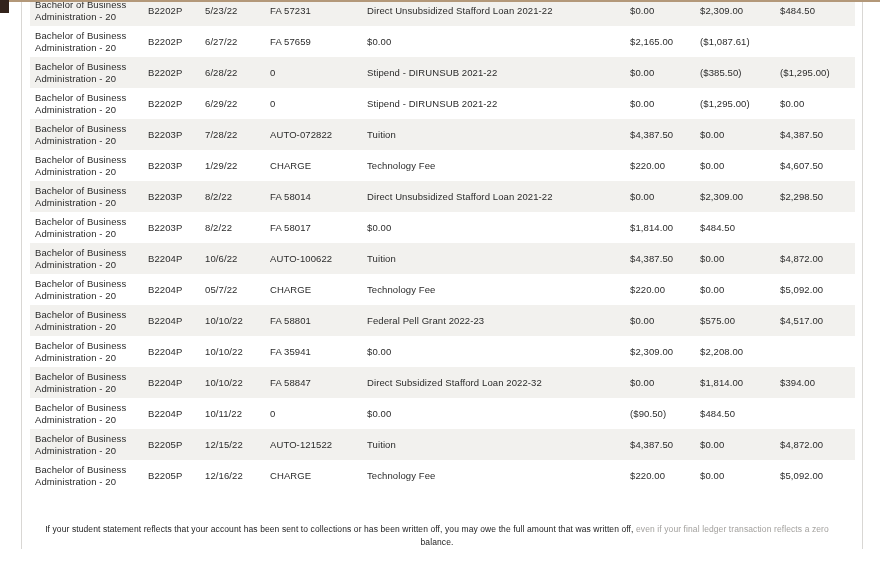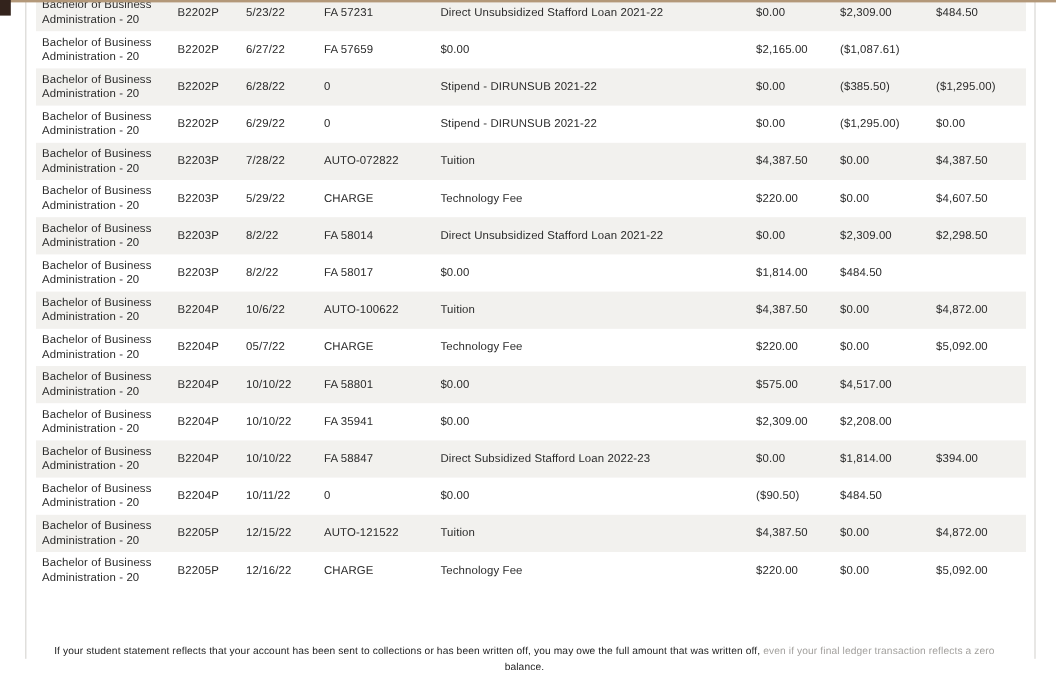--- a/index.html
+++ b/index.html
@@ -51,21 +51,21 @@
   .t-row.alt { background: #f2f1ee; }
   .cell { white-space: nowrap; overflow: hidden; }
   .cell.program {
     padding-left: 5px;
     white-space: normal;
     line-height: 12px;
     width: 105px;
   }
   .footer {
     position: absolute;
-    top: 536px;
+    top: 523px;
     left: 42px;
     width: 790px;
     text-align: center;
     font-size: 8.5px;
     line-height: 13px;
     color: #1c1c1c;
     letter-spacing: 0.1px;
   }
   .footer .muted { color: #a3a19e; }
 </style>
@@ -129,21 +129,21 @@
     <div class="cell">AUTO-072822</div>
     <div class="cell">Tuition</div>
     <div class="cell">$4,387.50</div>
     <div class="cell">$0.00</div>
     <div class="cell">$4,387.50</div>
   </div>
 
   <div class="t-row">
     <div class="cell program">Bachelor of Business Administration - 20</div>
     <div class="cell">B2203P</div>
-    <div class="cell">5/29/22</div>
+    <div class="cell">1/29/22</div>
     <div class="cell">CHARGE</div>
     <div class="cell">Technology Fee</div>
     <div class="cell">$220.00</div>
     <div class="cell">$0.00</div>
     <div class="cell">$4,607.50</div>
   </div>
 
   <div class="t-row alt">
     <div class="cell program">Bachelor of Business Administration - 20</div>
     <div class="cell">B2203P</div>
@@ -185,41 +185,42 @@
     <div class="cell">$220.00</div>
     <div class="cell">$0.00</div>
     <div class="cell">$5,092.00</div>
   </div>
 
   <div class="t-row alt">
     <div class="cell program">Bachelor of Business Administration - 20</div>
     <div class="cell">B2204P</div>
     <div class="cell">10/10/22</div>
     <div class="cell">FA 58801</div>
+    <div class="cell">Federal Pell Grant 2022-23</div>
     <div class="cell">$0.00</div>
     <div class="cell">$575.00</div>
     <div class="cell">$4,517.00</div>
   </div>
 
   <div class="t-row">
     <div class="cell program">Bachelor of Business Administration - 20</div>
     <div class="cell">B2204P</div>
     <div class="cell">10/10/22</div>
     <div class="cell">FA 35941</div>
     <div class="cell">$0.00</div>
     <div class="cell">$2,309.00</div>
     <div class="cell">$2,208.00</div>
   </div>
 
   <div class="t-row alt">
     <div class="cell program">Bachelor of Business Administration - 20</div>
     <div class="cell">B2204P</div>
     <div class="cell">10/10/22</div>
     <div class="cell">FA 58847</div>
-    <div class="cell">Direct Subsidized Stafford Loan 2022-23</div>
+    <div class="cell">Direct Subsidized Stafford Loan 2022-32</div>
     <div class="cell">$0.00</div>
     <div class="cell">$1,814.00</div>
     <div class="cell">$394.00</div>
   </div>
 
   <div class="t-row">
     <div class="cell program">Bachelor of Business Administration - 20</div>
     <div class="cell">B2204P</div>
     <div class="cell">10/11/22</div>
     <div class="cell">0</div>

